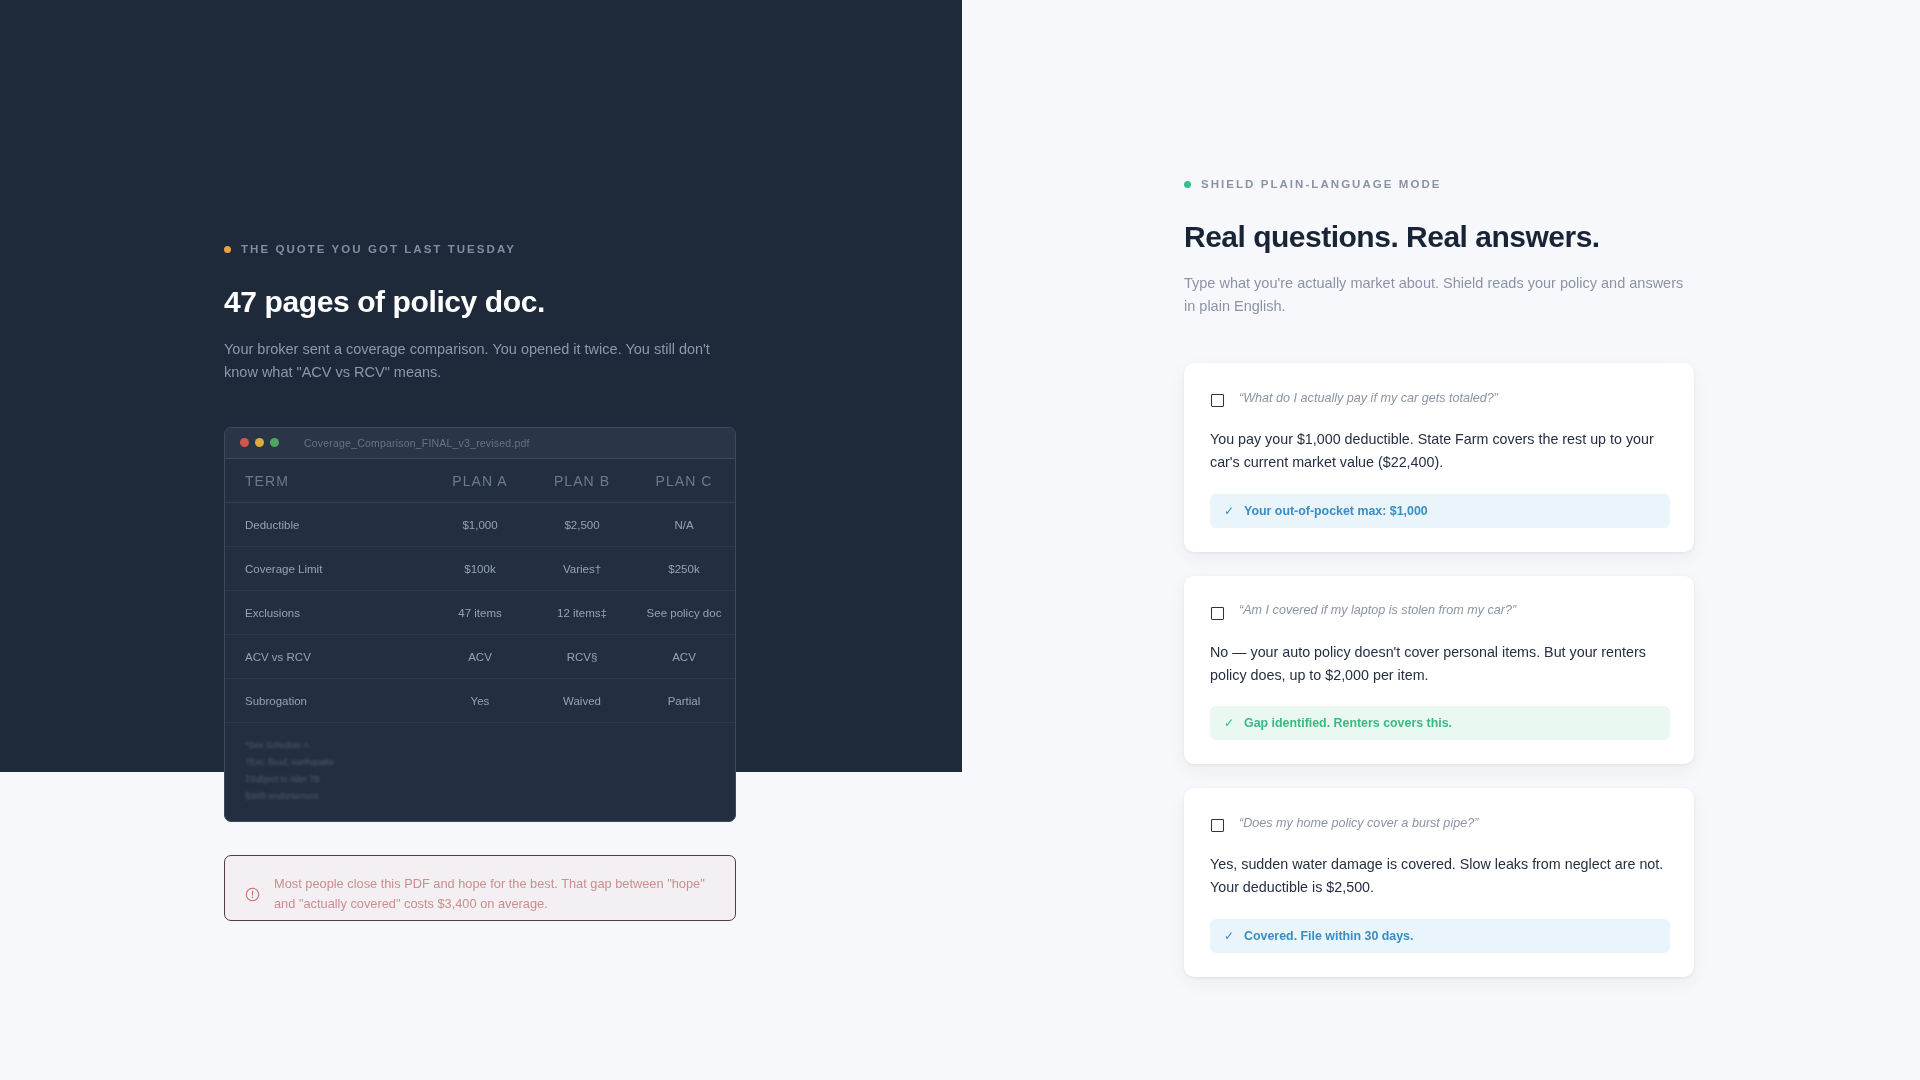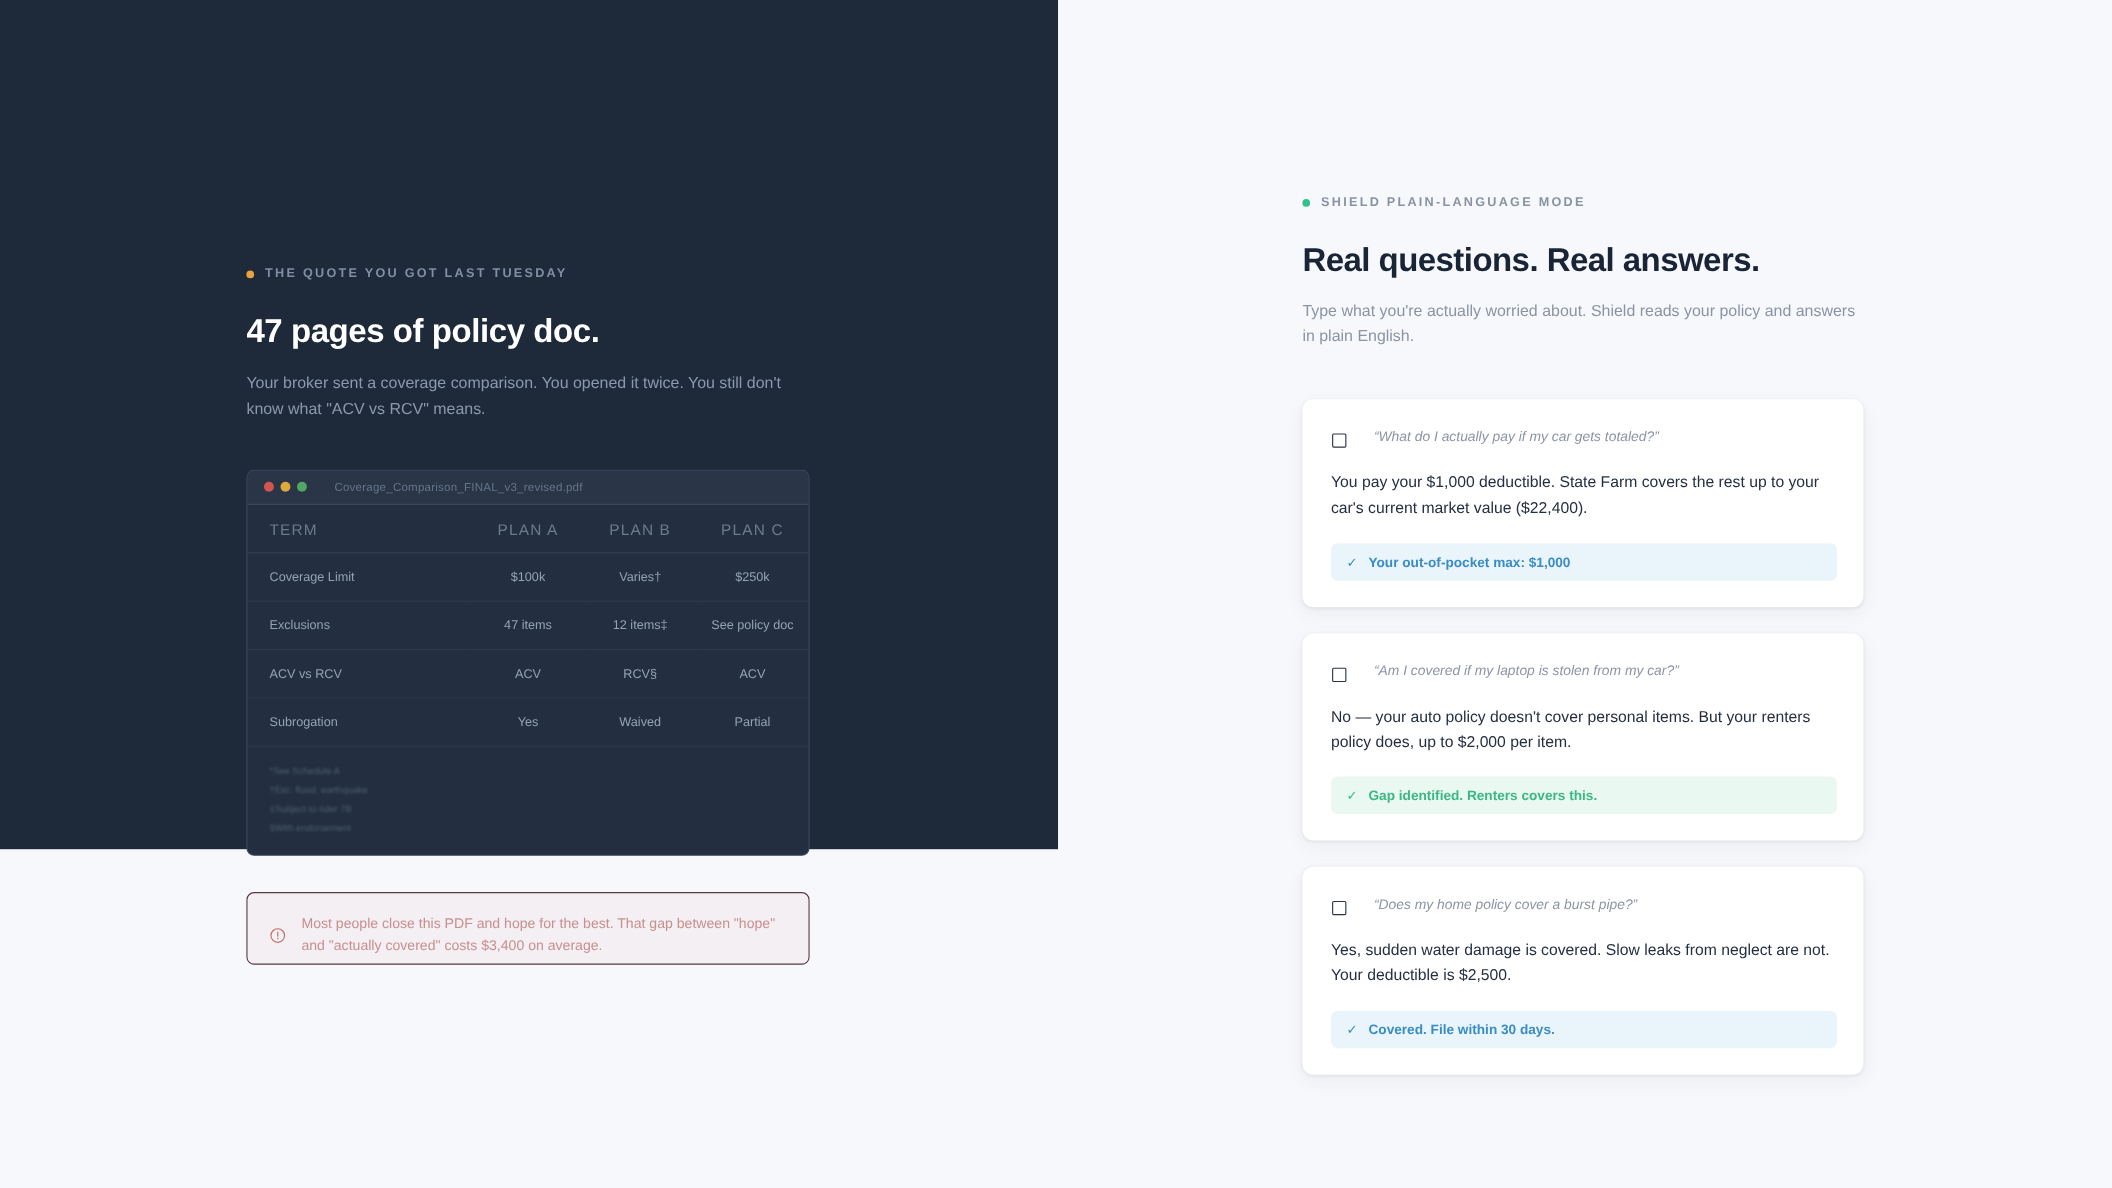--- a/index.html
+++ b/index.html
@@ -182,22 +182,22 @@
   .cards { margin-top:44px; display:flex; flex-direction:column; gap:24px; }
   .qa-card {
     background:#ffffff;
     border-radius:10px;
     box-shadow:0 1px 3px rgba(20,30,50,0.07), 0 6px 18px rgba(20,30,50,0.05);
     padding:24px 24px 24px 26px;
     width:510px;
   }
   .q-row {
     display:flex;
-    align-items:flex-start;
-    gap:24px;
+    align-items:center;
+    gap:14px;
     margin-bottom:20px;
   }
   .q-icon {
     flex:0 0 15px;
     width:15px; height:15px;
     margin-top:6px;
   }
   .q-text {
     font-size:12.6px;
     font-style:italic;
@@ -251,20 +251,26 @@
         <table class="pdf-table">
           <thead>
             <tr>
               <th class="col-term">TERM</th>
               <th class="col-plan">PLAN A</th>
               <th class="col-plan">PLAN B</th>
               <th class="col-plan">PLAN C</th>
             </tr>
           </thead>
           <tbody>
+            <tr>
+              <td class="col-term">Deductible</td>
+              <td class="col-plan">$1,000</td>
+              <td class="col-plan">$2,500</td>
+              <td class="col-plan">N/A</td>
+            </tr>
             <tr>
               <td class="col-term">Coverage Limit</td>
               <td class="col-plan">$100k</td>
               <td class="col-plan">Varies†</td>
               <td class="col-plan">$250k</td>
             </tr>
             <tr>
               <td class="col-term">Exclusions</td>
               <td class="col-plan">47 items</td>
               <td class="col-plan">12 items‡</td>
@@ -309,21 +315,21 @@
 
   <div class="right">
     <div class="right-inner">
 
       <div class="eyebrow">
         <span class="dot-green"></span>
         <span class="eyebrow-text dark">SHIELD PLAIN-LANGUAGE MODE</span>
       </div>
 
       <h1 class="right-title">Real questions. Real answers.</h1>
-      <p class="right-sub">Type what you're actually worried about. Shield reads your policy and answers in plain English.</p>
+      <p class="right-sub">Type what you're actually market about. Shield reads your policy and answers in plain English.</p>
 
       <div class="cards">
 
         <div class="qa-card">
           <div class="q-row">
             <span class="q-icon">
               <svg viewBox="0 0 16 16" width="15" height="15">
                 <rect x="1.6" y="1.6" width="12.8" height="12.8" rx="1" fill="none" stroke="#2b3446" stroke-width="1.1"></rect>
               </svg>
             </span>

